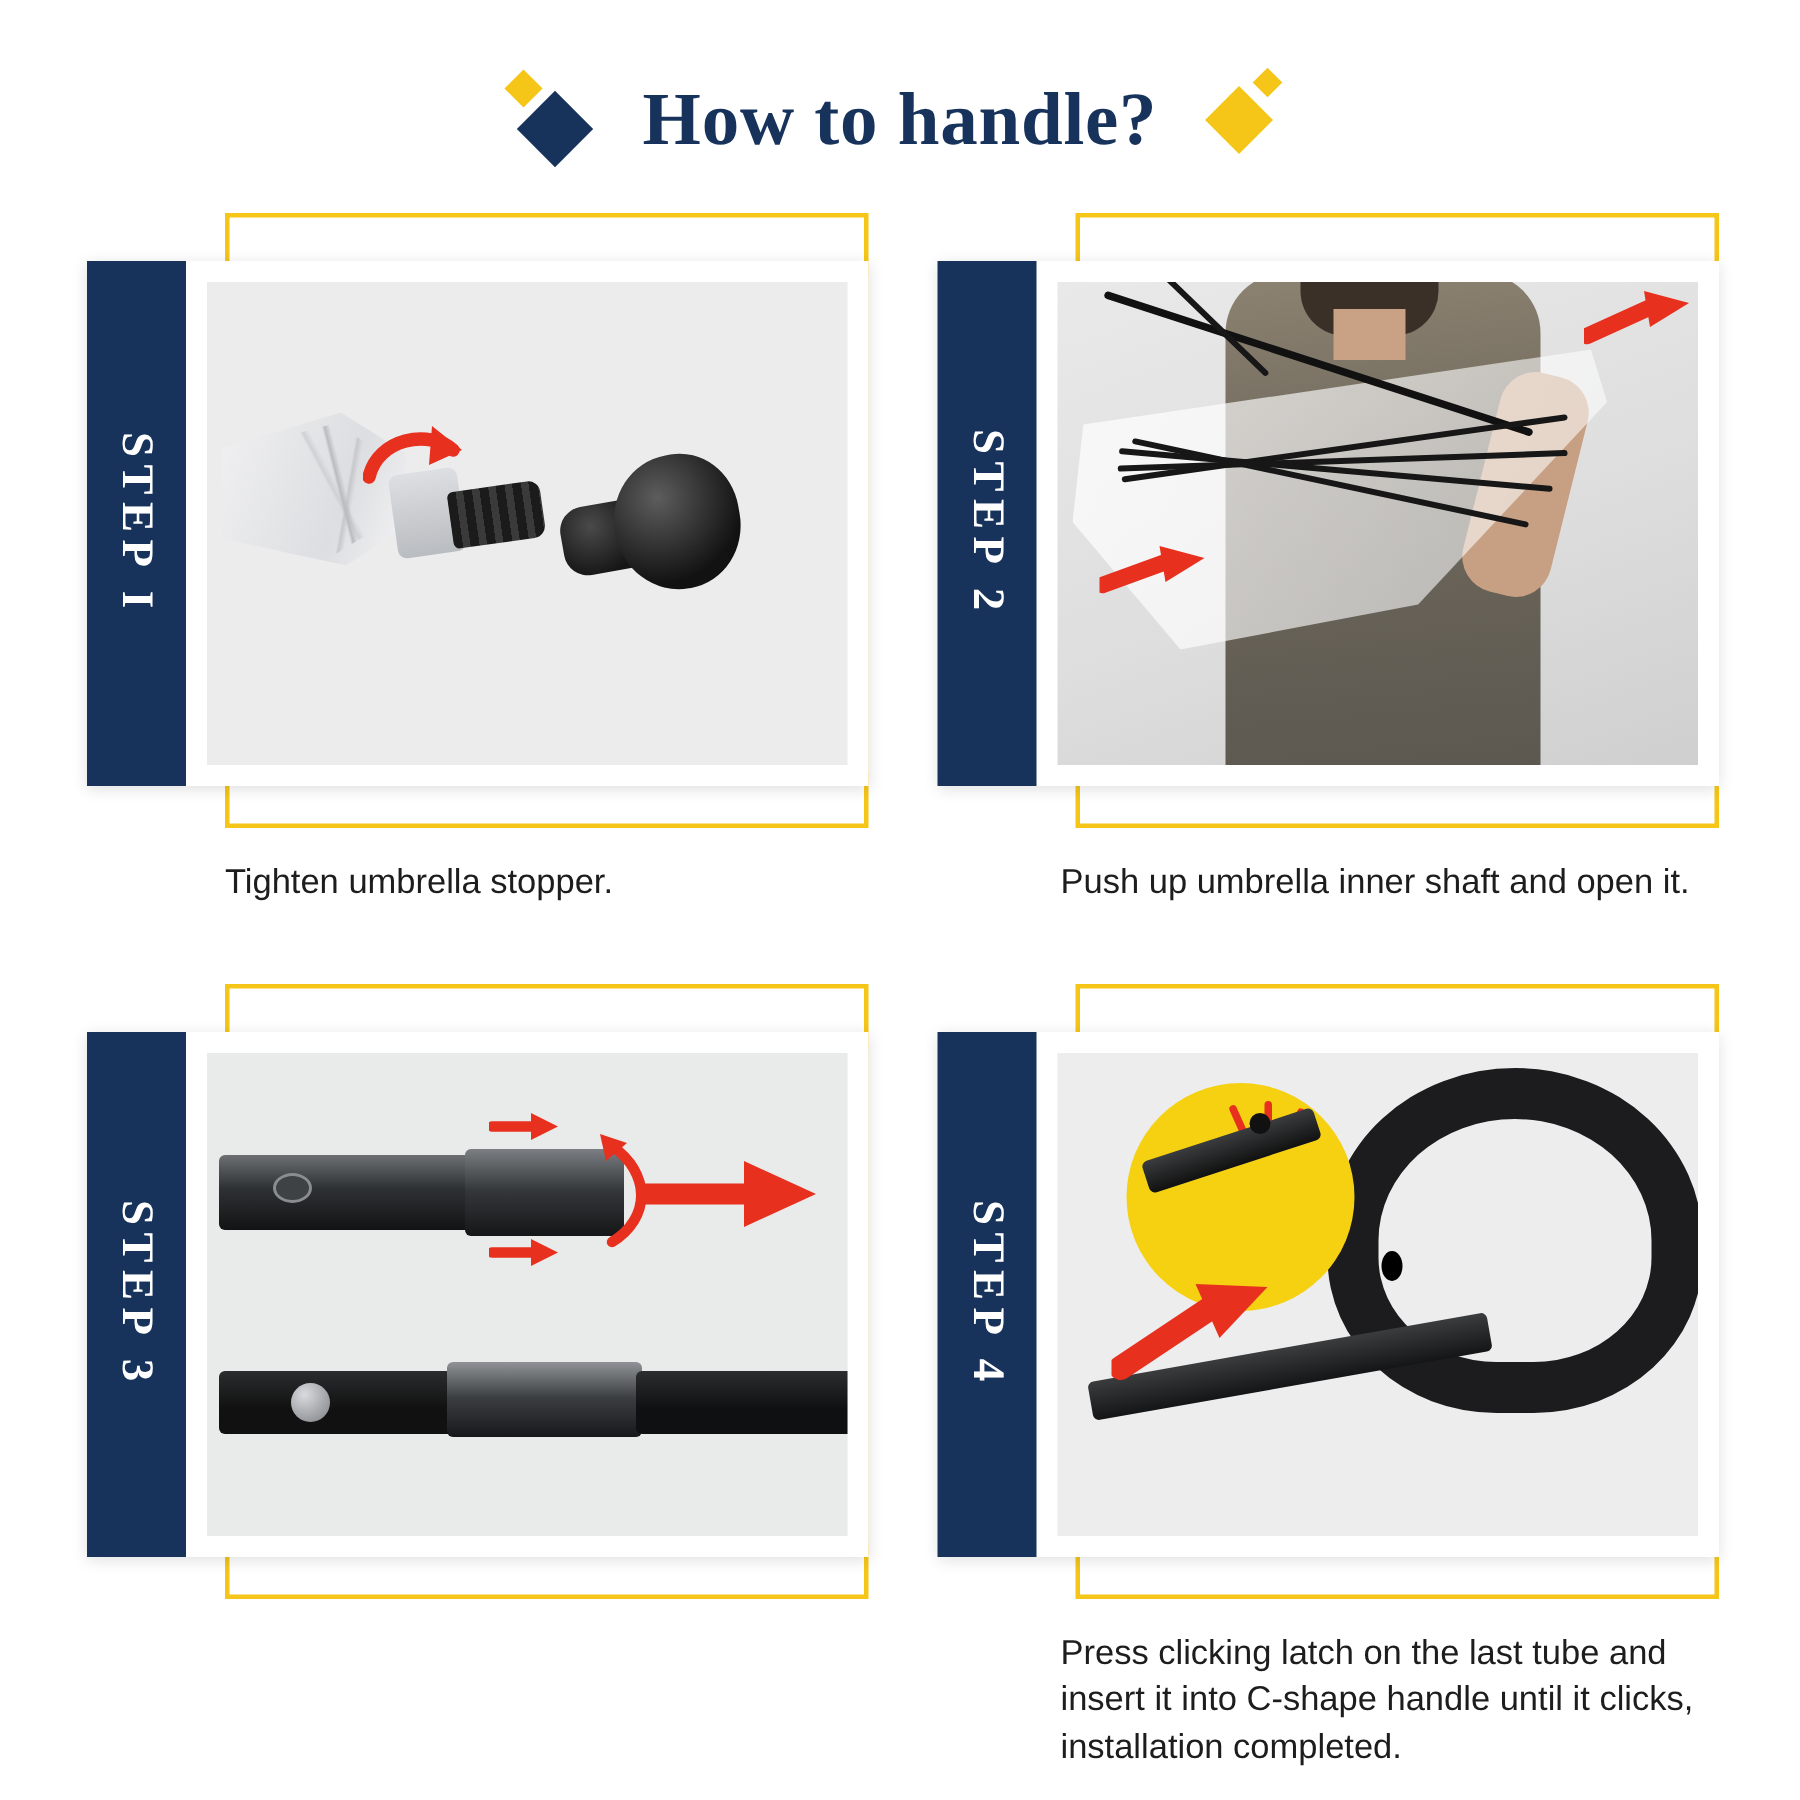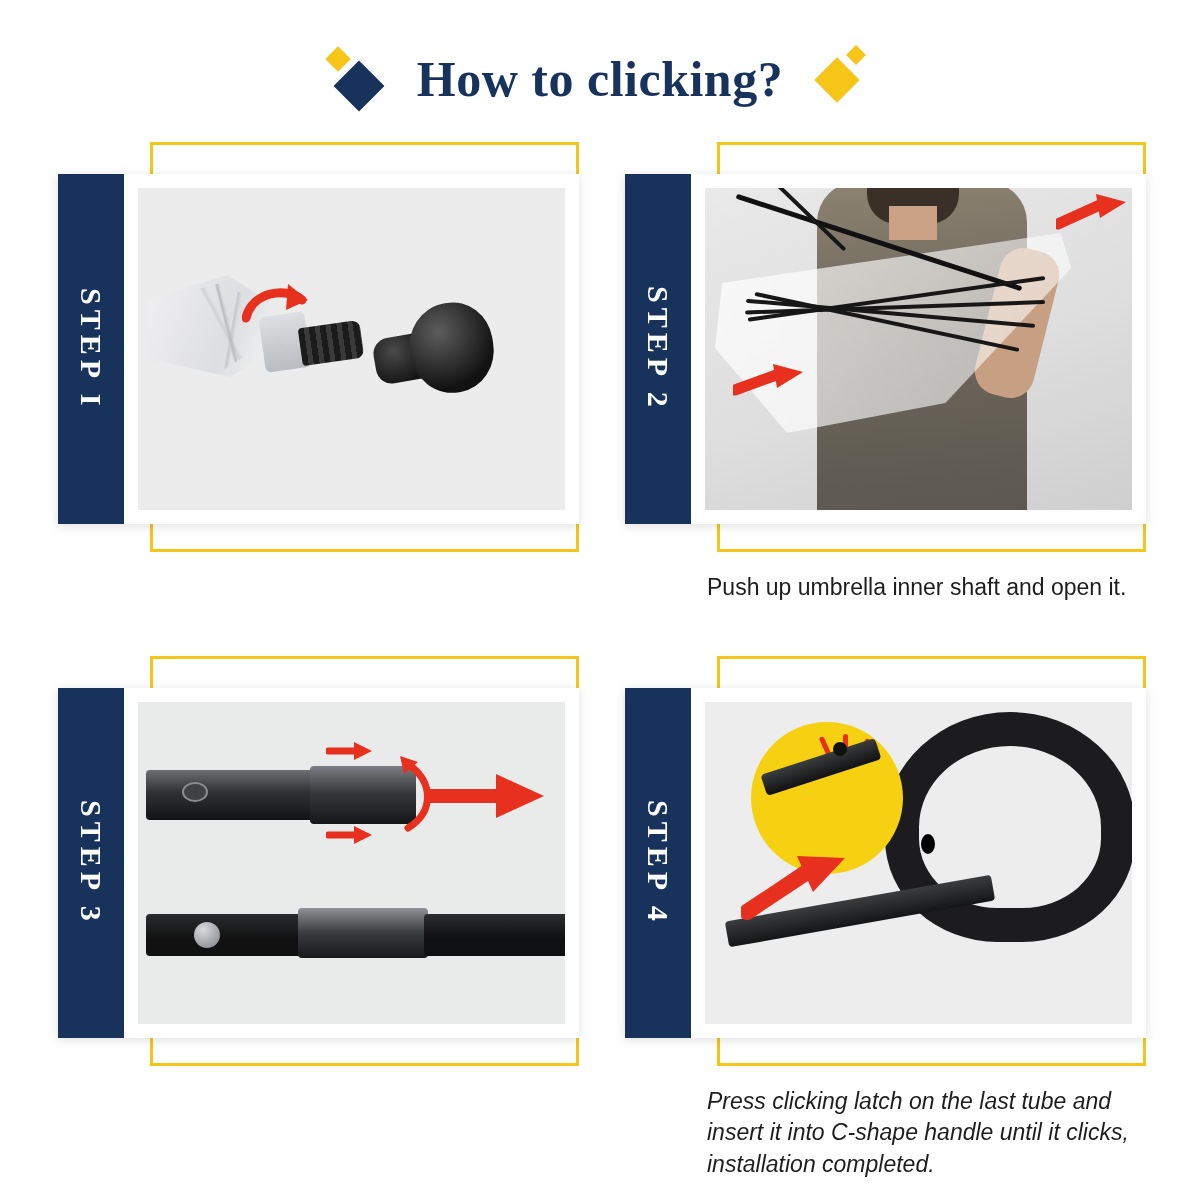--- a/index.html
+++ b/index.html
@@ -122,21 +122,21 @@
 
   .caption {
     margin-top: 20px;
     padding-left: 92px;
     font-size: 23px;
     line-height: 1.38;
     color: #1d1d1d;
   }
   .cap-2 { padding-left: 82px; }
   .cap-3 { padding-left: 86px; }
-  .cap-4 { padding-left: 82px; font-style: italic; }
+  .cap-4 { padding-left: 82px; }
 
   
   
   .s1-umbrella {
     position: absolute;
     left: 10px; top: 78px;
     width: 180px; height: 150px;
     background: linear-gradient(110deg, #f1f1f2 0%, #dcdde0 45%, #f5f5f6 70%, #e4e5e7 100%);
     clip-path: polygon(0% 22%, 44% 6%, 68% 24%, 70% 55%, 46% 74%, 0% 62%);
     opacity: 0.95;
@@ -362,21 +362,21 @@
 </head>
 <body>
 
 <div class="page">
 
   <div class="title-row">
     <div class="diamond-group-left">
       <div class="dmd dmd-yellow-small"></div>
       <div class="dmd dmd-navy-big"></div>
     </div>
-    <div class="title-text">How to clicking?</div>
+    <div class="title-text">How to handle?</div>
     <div class="diamond-group-right">
       <div class="dmd dmd-yellow-tiny"></div>
       <div class="dmd dmd-yellow-big"></div>
     </div>
   </div>
 
   <div class="grid">
 
     <div class="row">
 
@@ -398,20 +398,21 @@
                   <polygon points="46,0 66,16 44,26" fill="#e8301f"></polygon>
                 </svg>
               </div>
               <div class="s1-cap">
                 <div class="s1-cap-neck"></div>
                 <div class="s1-cap-ball"></div>
               </div>
             </div>
           </div>
         </div>
+        <div class="caption">Tighten umbrella stopper.</div>
       </div>
 
       <div class="cell">
         <div class="card-wrap">
           <div class="bracket"></div>
           <div class="card">
             <div class="step-tab">
               <span>STEP 2</span>
             </div>
             <div class="photo">

